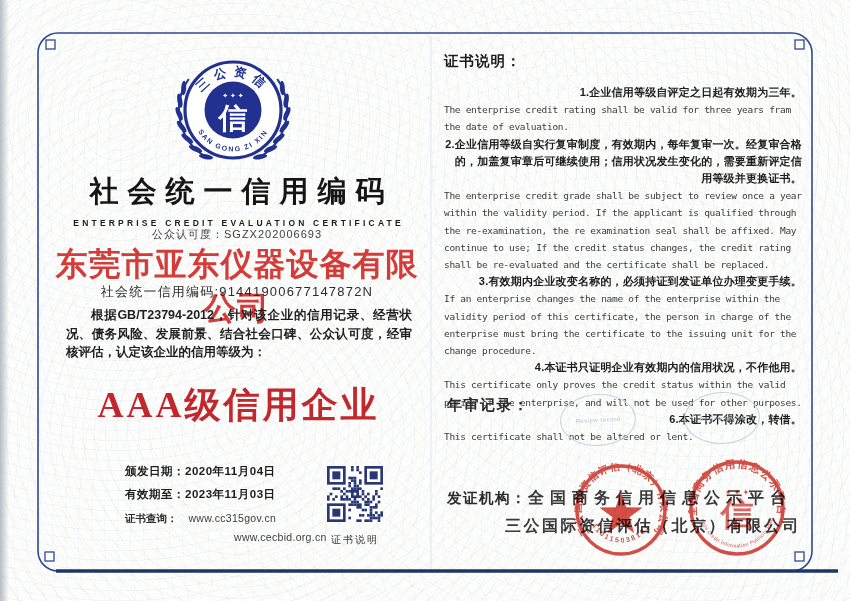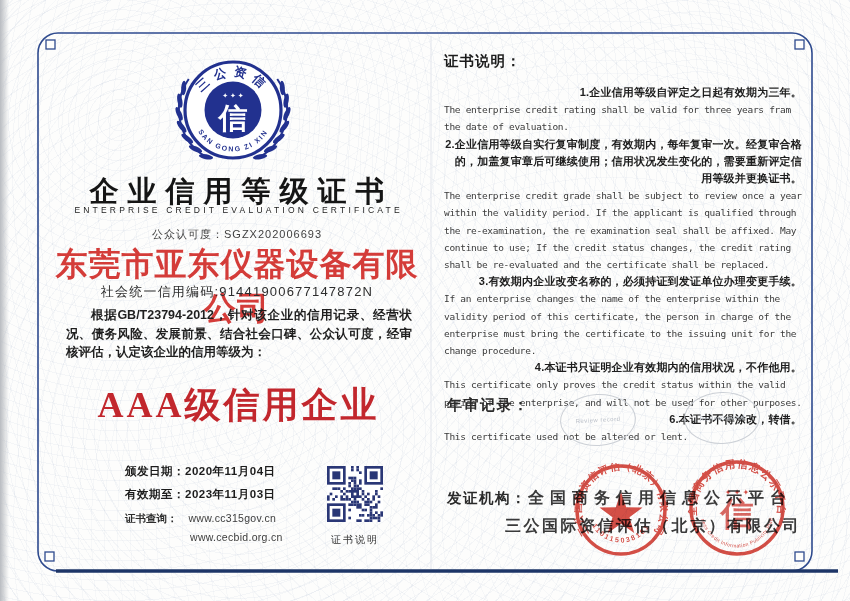--- a/index.html
+++ b/index.html
@@ -13,32 +13,32 @@
       repeating-radial-gradient(circle at 72% 88%, rgba(165,180,205,0.08) 0 1px, transparent 1px 13px);
     font-family:"Liberation Sans","DejaVu Sans",sans-serif;
   }
   .edge-shadow-left{position:absolute;left:0;top:0;width:9px;height:100%;
     background:linear-gradient(to right,#b9bcc1,rgba(255,255,255,0));}
   .abs{position:absolute;}
   .center{text-align:center;}
   
   .title{left:62px;top:172px;width:350px;font-family:"Liberation Serif","DejaVu Serif",serif;
     font-size:29px;font-weight:700;color:#151515;letter-spacing:9px;text-indent:9px;}
-  .subtitle{left:62px;top:205px;width:350px;font-size:8.5px;font-weight:400;color:#1c1c1c;
+  .subtitle{left:62px;top:218px;width:350px;font-size:8.5px;font-weight:700;color:#1c1c1c;
     letter-spacing:3.2px;text-indent:3.2px;}
   .credit-code{left:62px;top:227px;width:350px;font-size:11px;color:#3f3f3f;letter-spacing:1px;}
   .company{left:52px;top:243px;width:370px;font-size:32px;font-weight:700;color:#d43c39;letter-spacing:1px;}
   .uscc{left:62px;top:283px;width:350px;font-size:13px;color:#2d2d2d;letter-spacing:1.2px;}
   .body-par{left:66px;top:306px;width:346px;font-size:12.5px;font-weight:600;color:#1f1f1f;
     line-height:18.5px;text-align:justify;text-indent:2em;}
   .rating{left:52px;top:381px;width:370px;font-family:"Liberation Serif","DejaVu Serif",serif;
     font-size:36px;font-weight:800;color:#c2272d;letter-spacing:3px;text-indent:3px;}
   .info-line{font-size:11.5px;font-weight:700;color:#1c1c1c;letter-spacing:0.5px;}
   .query-label{font-weight:700;color:#2c2c2c;}
-  .query-url{font-weight:400;color:#3c3c3c;letter-spacing:0.3px;}
+  .query-url{font-weight:400;color:#3c3c3c;letter-spacing:0.3px;margin-left:44px;}
   .qr-label{left:325px;top:533px;width:60px;font-size:10px;color:#333;letter-spacing:2px;}
   
   .rp-heading{left:444px;top:52px;font-size:14.5px;font-weight:700;color:#1c1c1c;letter-spacing:1px;}
   .clauses{left:444px;top:84px;width:358px;}
   .clause-cn{font-size:11px;font-weight:600;color:#1d1d1d;line-height:17.2px;letter-spacing:0.2px;text-align:right;}
   .clause-en{font-family:"DejaVu Sans Mono","Liberation Mono",monospace;font-size:9.5px;
     color:#3a3a3a;line-height:17.2px;letter-spacing:-0.3px;}
   .annual-label{left:447px;top:396px;font-size:15px;font-weight:600;color:#2a2a2a;letter-spacing:1.5px;}
   .stamp-oval{border:1px solid #ccd0d6;border-radius:50%;color:#bcc1c9;font-size:6px;
     display:flex;align-items:center;justify-content:center;letter-spacing:0.5px;}
@@ -96,21 +96,21 @@
     <text font-size="12.5" font-weight="bold" fill="#22318f" style="letter-spacing:6px" font-family="Liberation Serif,serif">
       <textPath href="#arcLogoTop" startOffset="50%" text-anchor="middle">三公资信</textPath>
     </text>
     <text font-size="7" font-weight="bold" fill="#22318f" style="letter-spacing:1.6px">
       <textPath href="#arcLogoBot" startOffset="50%" text-anchor="middle">SAN GONG ZI XIN</textPath>
     </text>
     <text x="65" y="50" text-anchor="middle" font-size="7" fill="#ffffff">✦ ✦ ✦</text>
     <text x="65" y="80" text-anchor="middle" font-size="29" font-weight="bold" fill="#ffffff" font-family="Liberation Serif,serif">信</text>
   </svg>
 
-  <div class="abs title center">企业信用等级证书</div>
+  <div class="abs title center">社会统一信用编码</div>
   <div class="abs subtitle center">ENTERPRISE CREDIT EVALUATION CERTIFICATE</div>
 
   <div class="abs credit-code center">
     <span>公众认可度：</span><span>SGZX202006693</span>
   </div>
 
   <div class="abs company center">东莞市亚东仪器设备有限公司</div>
 
   <div class="abs uscc center">
     <span>社会统一信用编码:</span><span>91441900677147872N</span>
@@ -257,21 +257,21 @@
   <div class="abs clauses">
     <div class="clause-cn">1.企业信用等级自评定之日起有效期为三年。</div>
     <div class="clause-en">The enterprise credit rating shall be valid for three years fram the date of evaluation.</div>
     <div class="clause-cn">2.企业信用等级自实行复审制度，有效期内，每年复审一次。经复审合格的，加盖复审章后可继续使用；信用状况发生变化的，需要重新评定信用等级并更换证书。</div>
     <div class="clause-en">The enterprise credit grade shall be subject to review once a year within the validity period. If the applicant is qualified through the re-examination, the re examination seal shall be affixed. May continue to use; If the credit status changes, the credit rating shall be re-evaluated and the certificate shall be replaced.</div>
     <div class="clause-cn">3.有效期内企业改变名称的，必须持证到发证单位办理变更手续。</div>
     <div class="clause-en">If an enterprise changes the name of the enterprise within the validity period of this certificate, the person in charge of the enterprise must bring the certificate to the issuing unit for the change procedure.</div>
     <div class="clause-cn">4.本证书只证明企业有效期内的信用状况，不作他用。</div>
     <div class="clause-en">This certificate only proves the credit status within the valid period of the enterprise, and will not be used for other purposes.</div>
     <div class="clause-cn">6.本证书不得涂改，转借。</div>
-    <div class="clause-en">This certificate used not be altered or lent.</div>
+    <div class="clause-en">This certificate shall not be altered or lent.</div>
   </div>
 
   <div class="abs annual-label">年审记录：</div>
 
   <div class="abs stamp-oval" style="left:560px;top:394px;width:74px;height:50px;transform:rotate(-3deg)">Review record</div>
   <div class="abs stamp-oval" style="left:684px;top:392px;width:74px;height:50px;transform:rotate(-2deg)">Review record</div>
 
   <div class="abs issuer-label">发证机构：</div>
   <div class="abs issuer1">全国商务信用信息公示平台</div>
   <div class="abs issuer2">三公国际资信评估（北京）有限公司</div>

